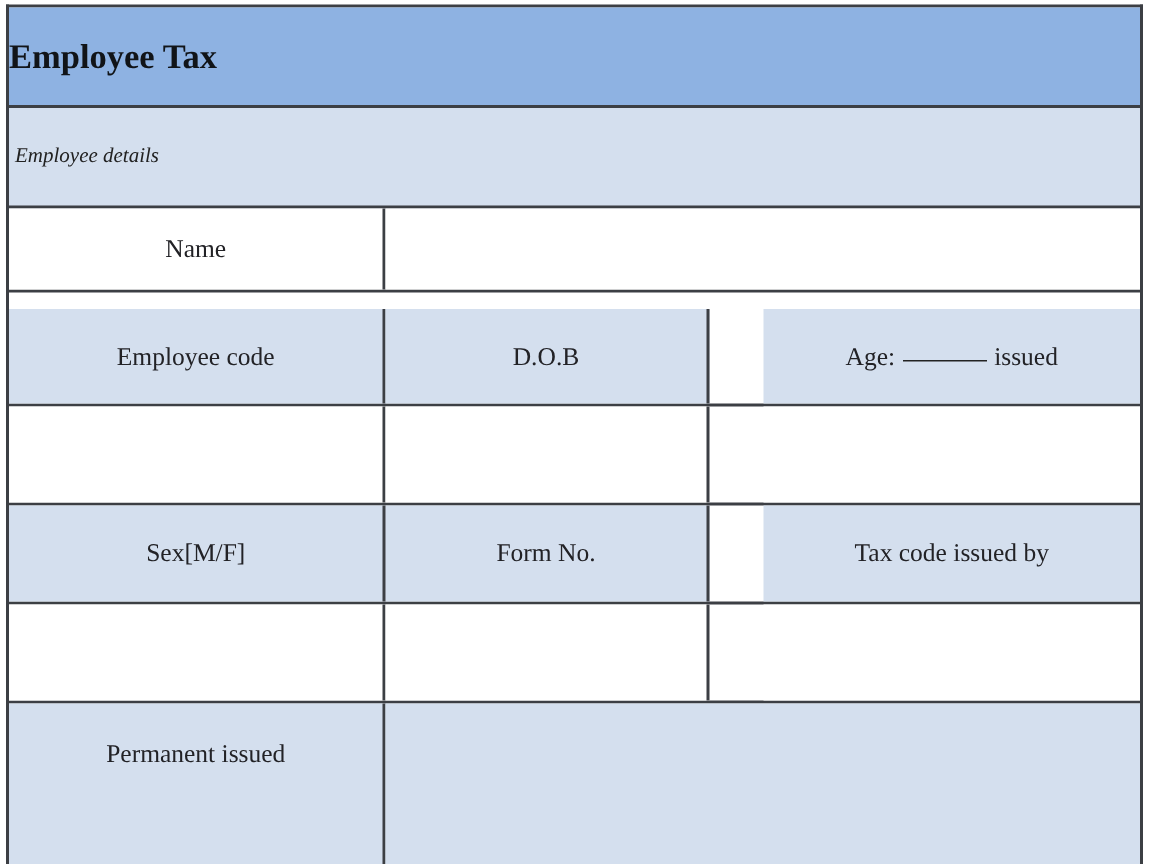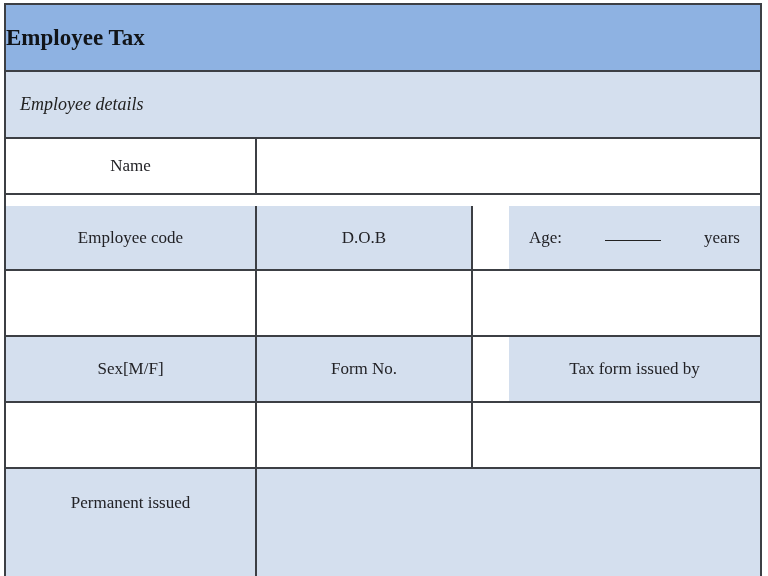--- a/index.html
+++ b/index.html
@@ -45,38 +45,38 @@
     }
     .section {
       top: 67px;
       height: 67px;
       background: #d4dfee;
       display: flex;
       align-items: center;
     }
     .section .label {
       font-style: italic;
-      font-size: 18px;
-      padding-left: 14px;
+      font-size: 14px;
+      padding-left: 4px;
       color: #222;
     }
     .cell {
       position: absolute;
       top: 0;
       bottom: 0;
       box-sizing: border-box;
       display: flex;
       align-items: center;
       justify-content: center;
       font-size: 17px;
       color: #222226;
     }
     .c1 { left: 0; width: 251px; border-right: 2px solid #3c3f44; }
     .c2 { left: 251px; width: 216px; border-right: 2px solid #3c3f44; }
-    .c3 { left: 503px; right: 0; gap: 38px; }
+    .c3 { left: 503px; right: 0; }
     .c23 { left: 251px; right: 0; }
     .blue { background: #d4dfee; }
     .white { background: #ffffff; }
     .r-name { top: 134px; height: 56px; }
     .r-labels1 { top: 201px; height: 65px; padding-left: 16px; }
     .r-values1 { top: 266px; height: 66px; }
     .r-labels2 { top: 332px; height: 66px; }
     .r-values2 { top: 398px; height: 66px; }
     .r-address { top: 464px; height: 116px; border-bottom: none; }
     .r-address .c1 { align-items: flex-start; padding-top: 24px; }
@@ -113,21 +113,21 @@
   <div class="row r-labels1">
     <div class="cell c1 blue">
       <span>Employee code</span>
     </div>
     <div class="cell c2 blue">
       <span>D.O.B</span>
     </div>
     <div class="cell c3 blue">
       <span>Age:</span>
       <span class="blank-line"><span></span></span>
-      <span>years</span>
+      <span>issued</span>
     </div>
   </div>
 
   <div class="row r-values1">
     <div class="cell c1 white">
       <span></span>
     </div>
     <div class="cell c2 white">
       <span></span>
     </div>
@@ -137,21 +137,21 @@
   </div>
 
   <div class="row r-labels2">
     <div class="cell c2 blue">
       <span>Form No.</span>
     </div>
     <div class="cell c1 blue">
       <span>Sex[M/F]</span>
     </div>
     <div class="cell c3 blue">
-      <span>Tax form issued by</span>
+      <span>Tax code issued by</span>
     </div>
   </div>
 
   <div class="row r-values2">
     <div class="cell c1 white">
       <span></span>
     </div>
     <div class="cell c2 white">
       <span></span>
     </div>

